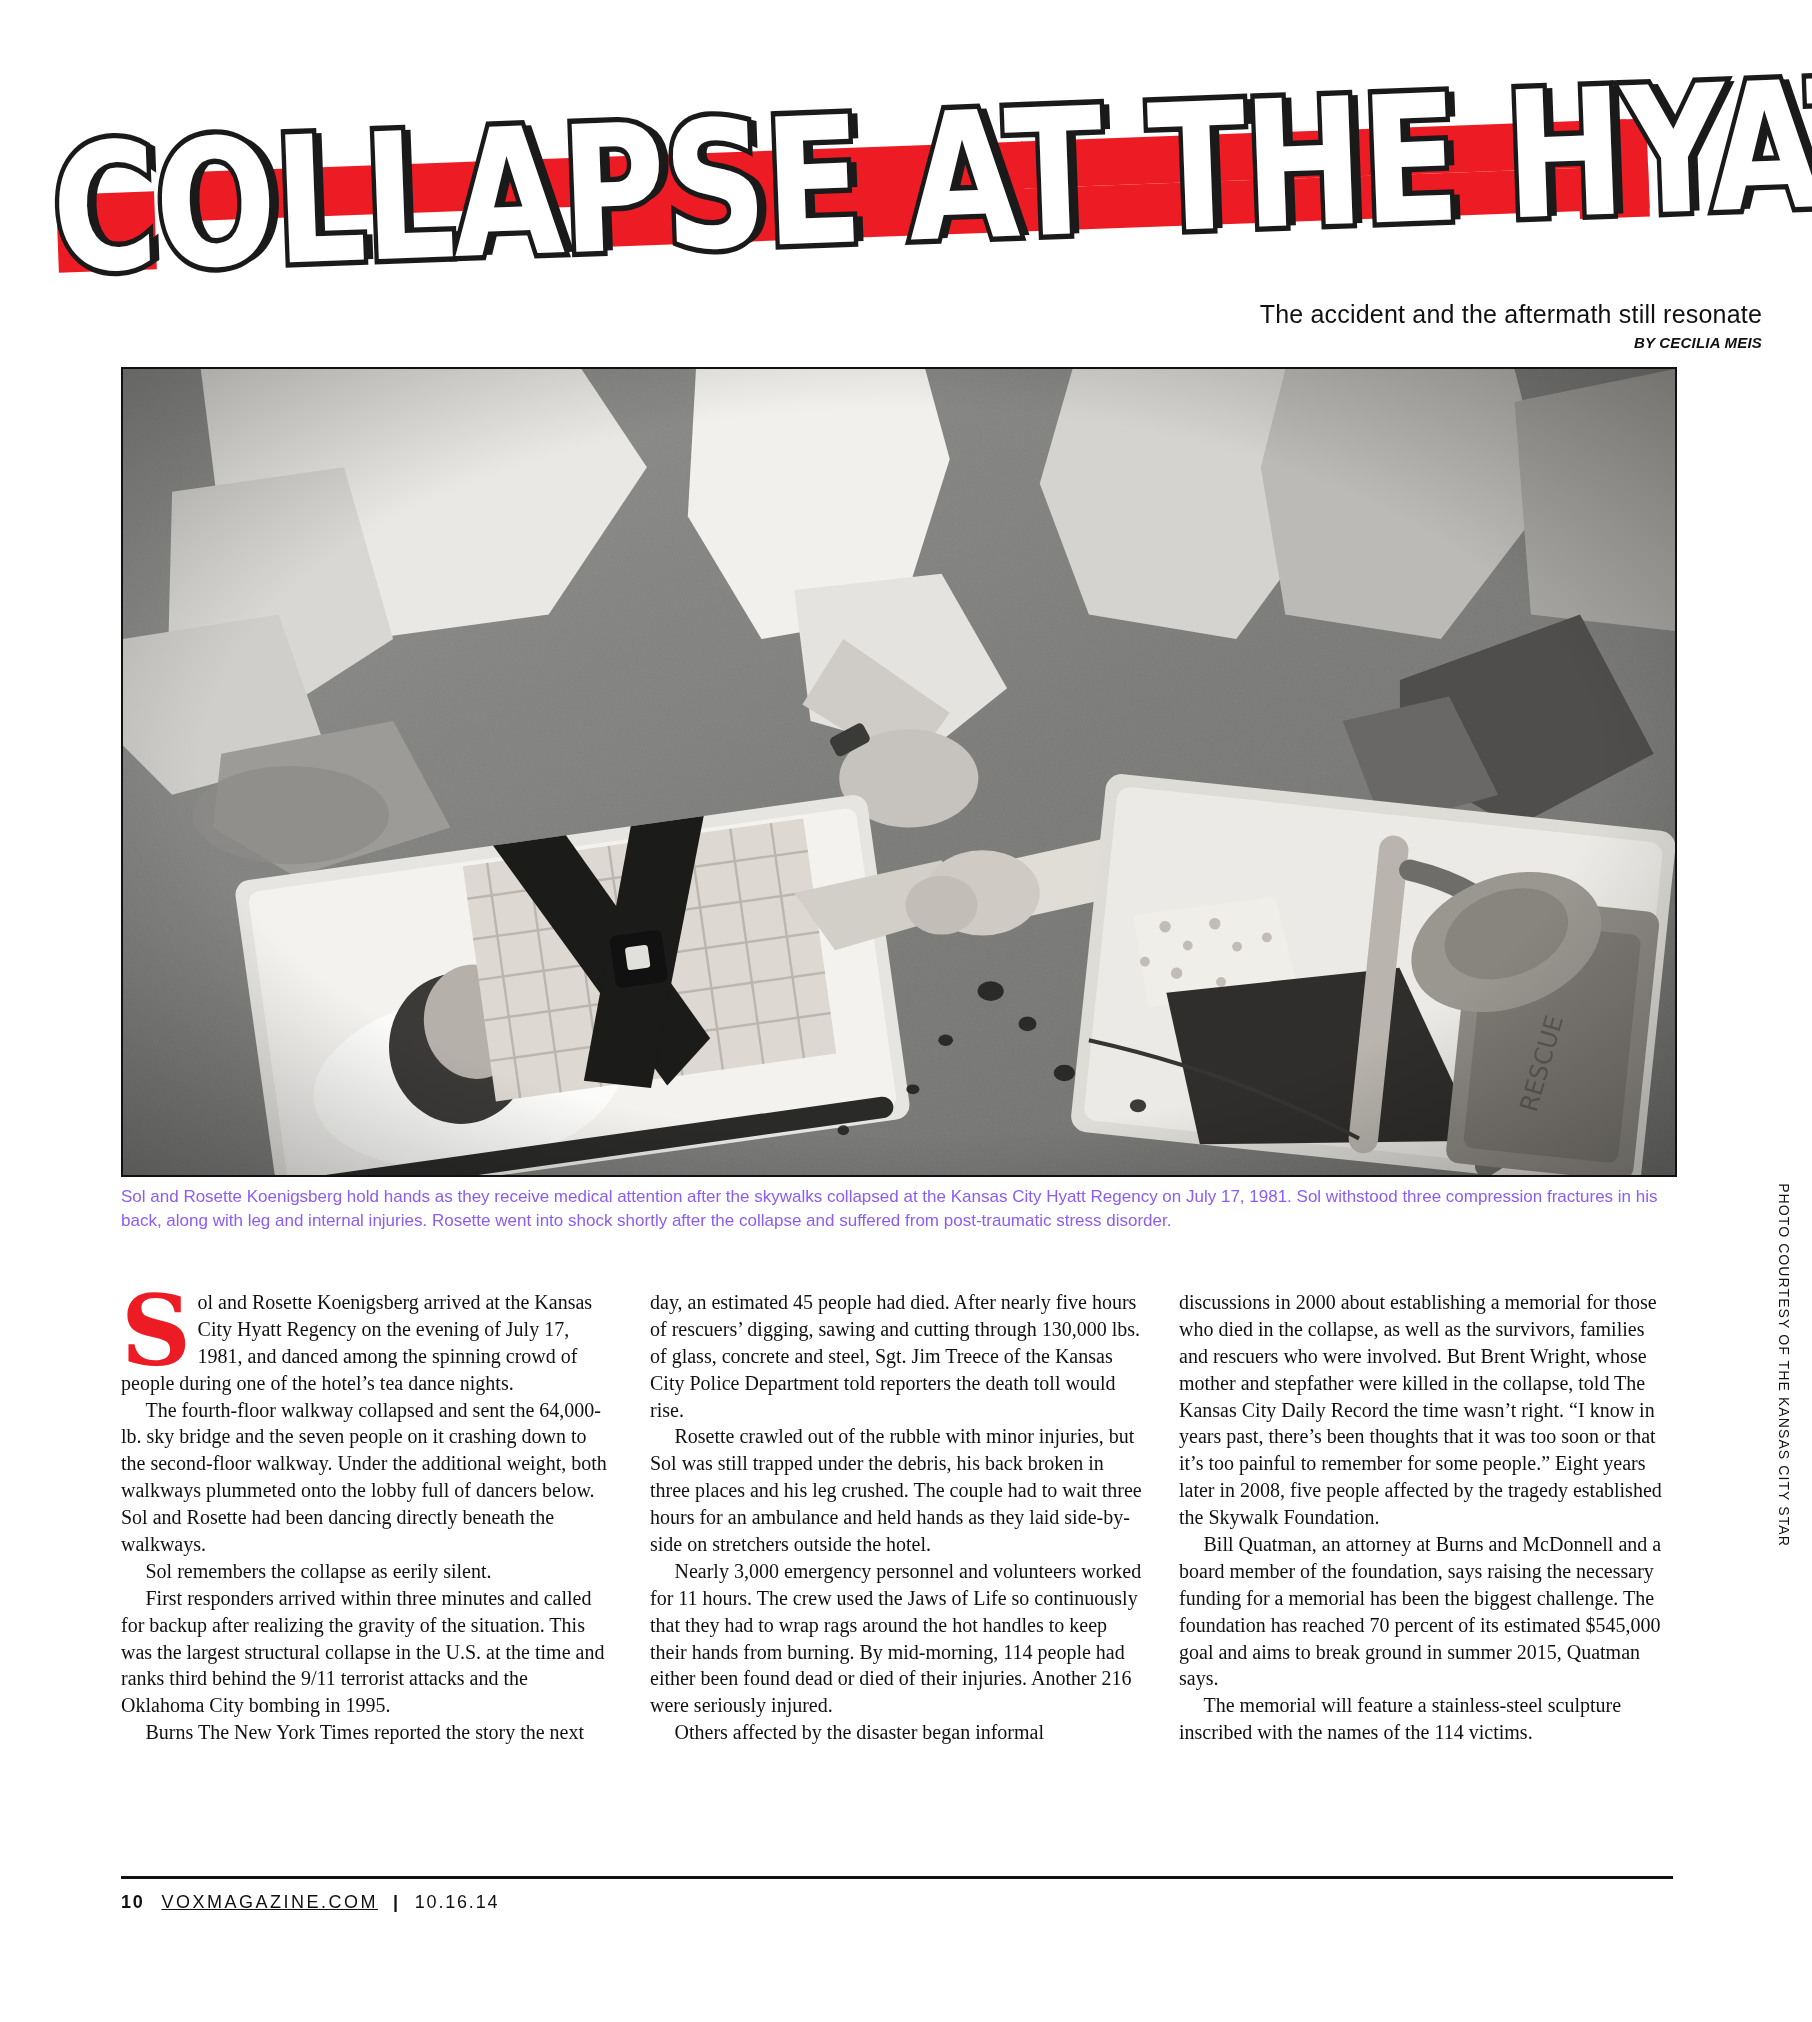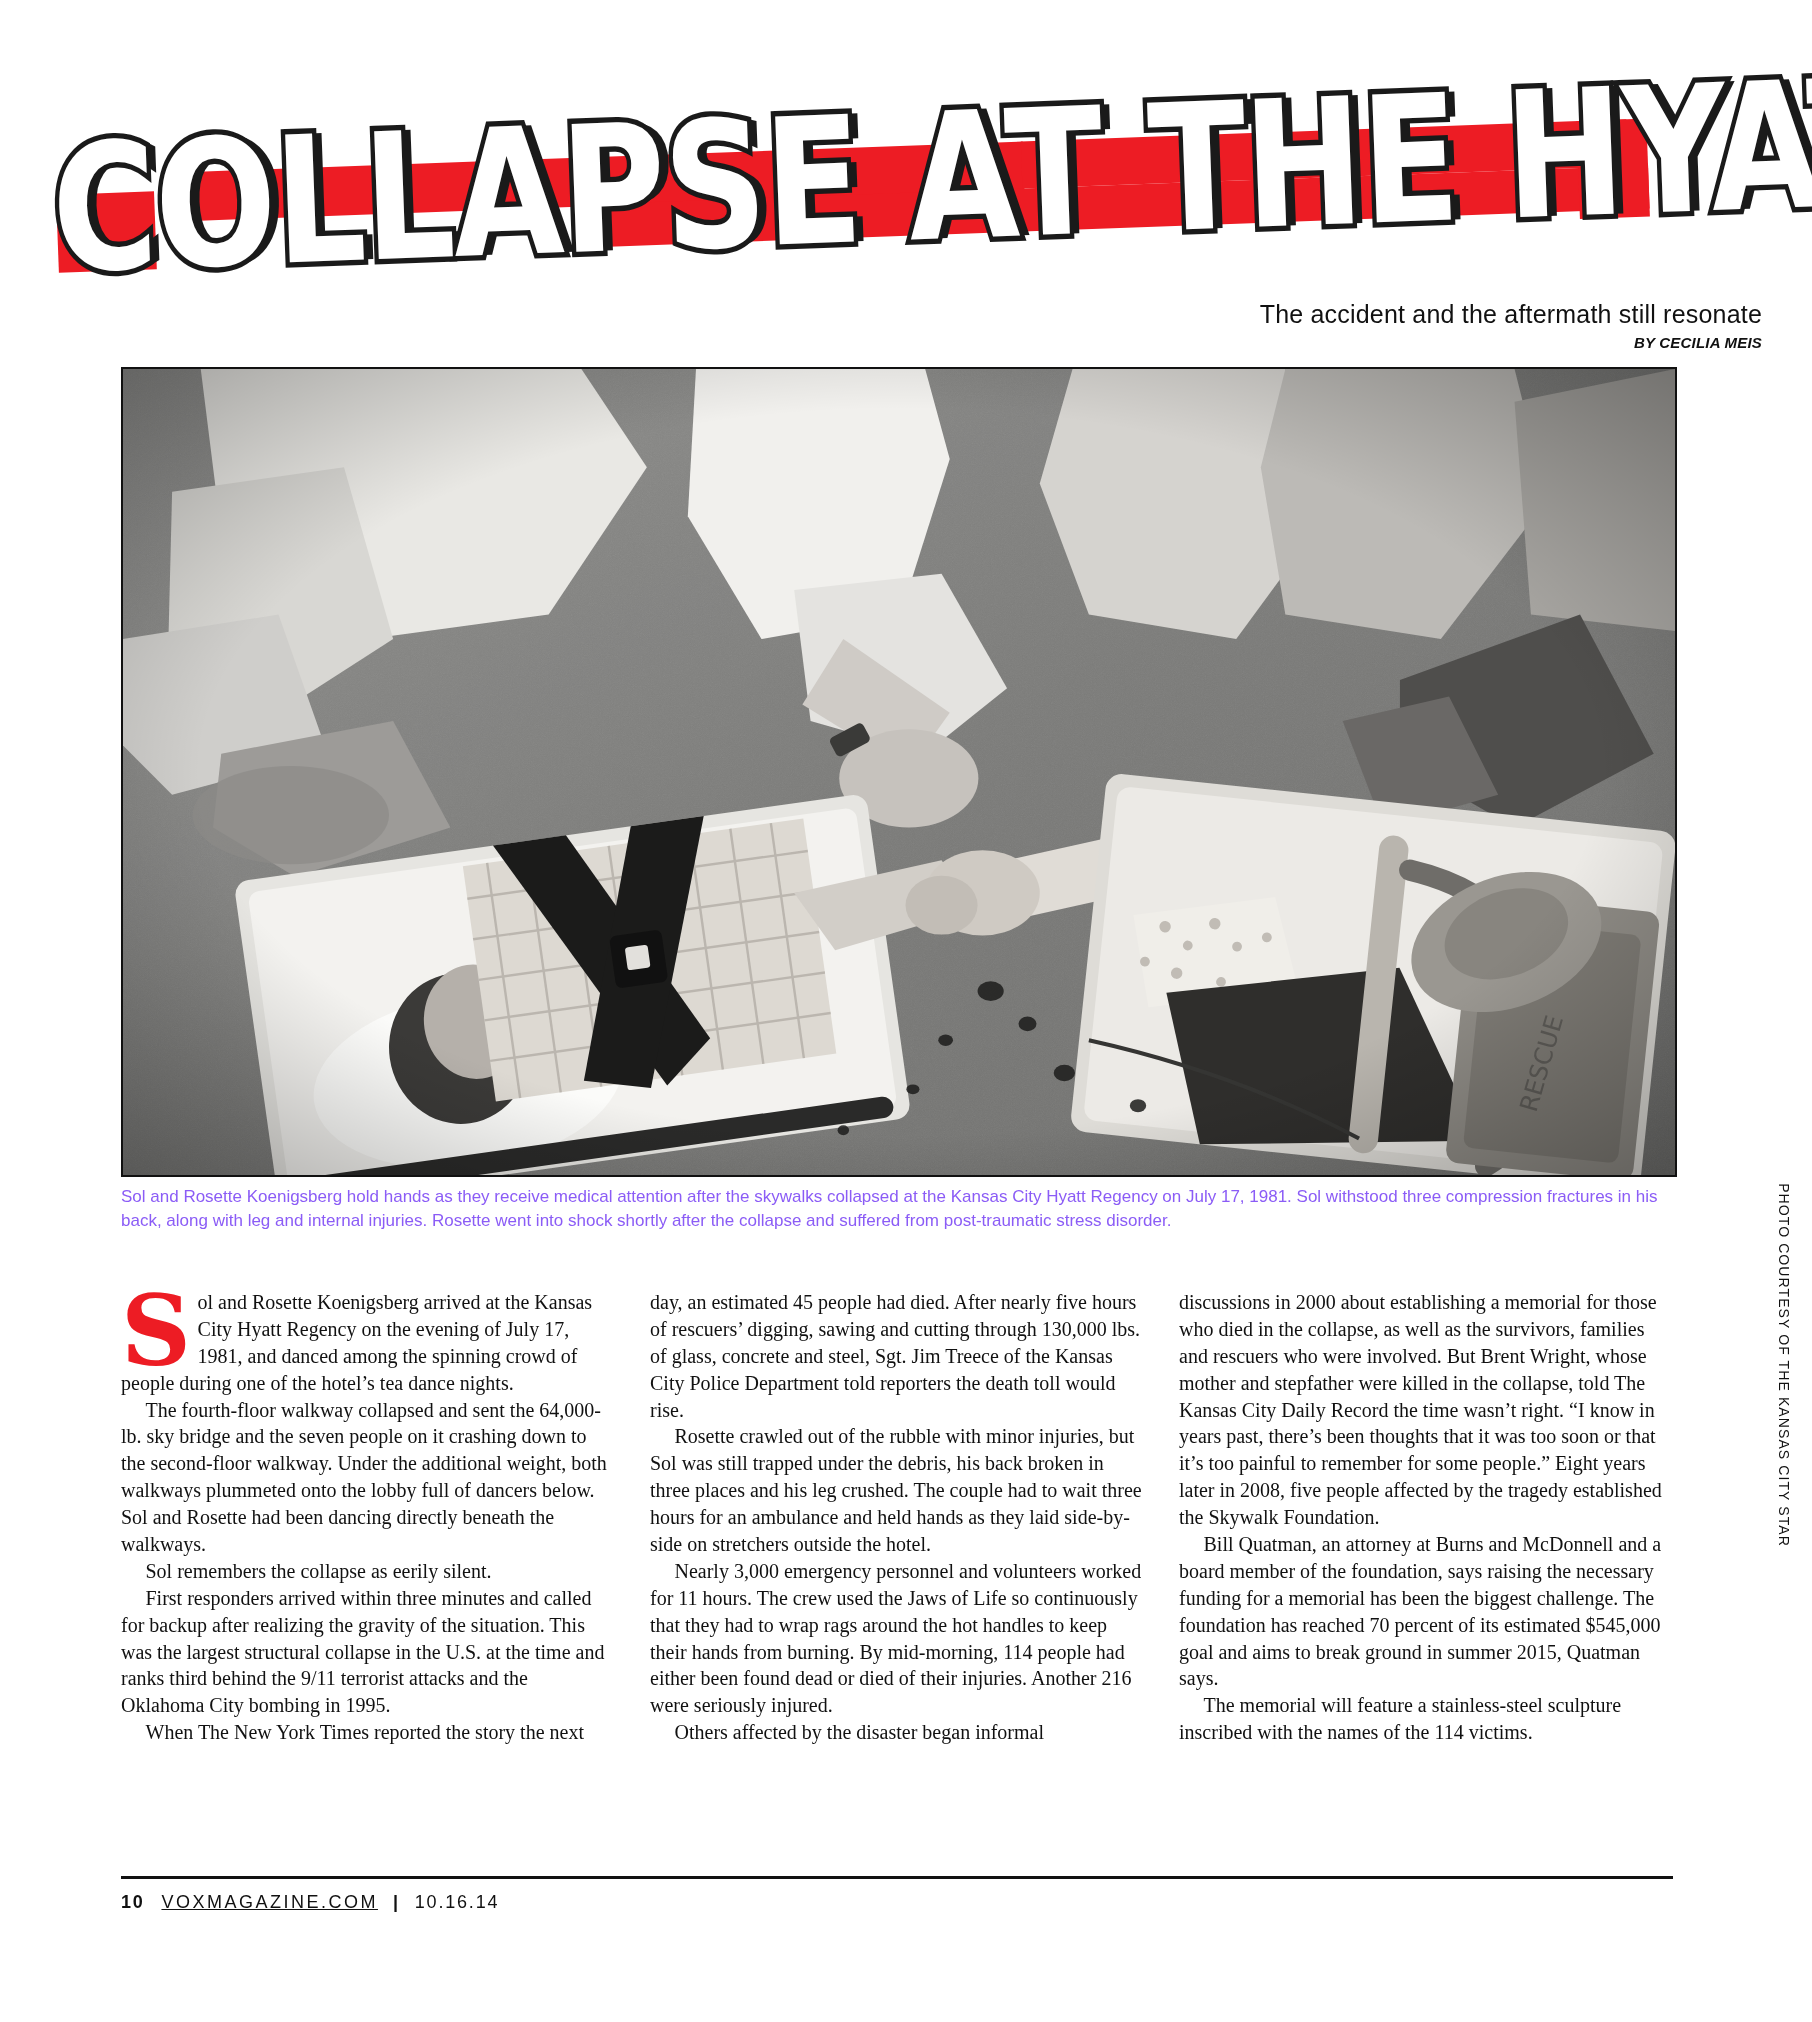--- a/index.html
+++ b/index.html
@@ -339,21 +339,21 @@
 <div class="caption">Sol and Rosette Koenigsberg hold hands as they receive medical attention after the skywalks collapsed at the Kansas City Hyatt Regency on July 17, 1981. Sol withstood three compression fractures in his back, along with leg and internal injuries. Rosette went into shock shortly after the collapse and suffered from post-traumatic stress disorder.</div>
 
 <div class="body-cols">
   <div class="col">
     <p class="first">
       <span class="dropcap">S</span><span>ol and Rosette Koenigsberg arrived at the Kansas City Hyatt Regency on the evening of July 17, 1981, and danced among the spinning crowd of people during one of the hotel’s tea dance nights.</span>
     </p>
     <p>The fourth-floor walkway collapsed and sent the 64,000-lb. sky bridge and the seven people on it crashing down to the second-floor walkway. Under the additional weight, both walkways plummeted onto the lobby full of dancers below. Sol and Rosette had been dancing directly beneath the walkways.</p>
     <p>Sol remembers the collapse as eerily silent.</p>
     <p>First responders arrived within three minutes and called for backup after realizing the gravity of the situation. This was the largest structural collapse in the U.S. at the time and ranks third behind the 9/11 terrorist attacks and the Oklahoma City bombing in 1995.</p>
-    <p>When The New York Times reported the story the next</p>
+    <p>Burns The New York Times reported the story the next</p>
   </div>
 
   <div class="col">
     <p class="noindent">day, an estimated 45 people had died. After nearly five hours of rescuers’ digging, sawing and cutting through 130,000 lbs. of glass, concrete and steel, Sgt. Jim Treece of the Kansas City Police Department told reporters the death toll would rise.</p>
     <p>Rosette crawled out of the rubble with minor injuries, but Sol was still trapped under the debris, his back broken in three places and his leg crushed. The couple had to wait three hours for an ambulance and held hands as they laid side-by-side on stretchers outside the hotel.</p>
     <p>Nearly 3,000 emergency personnel and volunteers worked for 11 hours. The crew used the Jaws of Life so continuously that they had to wrap rags around the hot handles to keep their hands from burning. By mid-morning, 114 people had either been found dead or died of their injuries. Another 216 were seriously injured.</p>
     <p>Others affected by the disaster began informal</p>
   </div>
 
   <div class="col">

